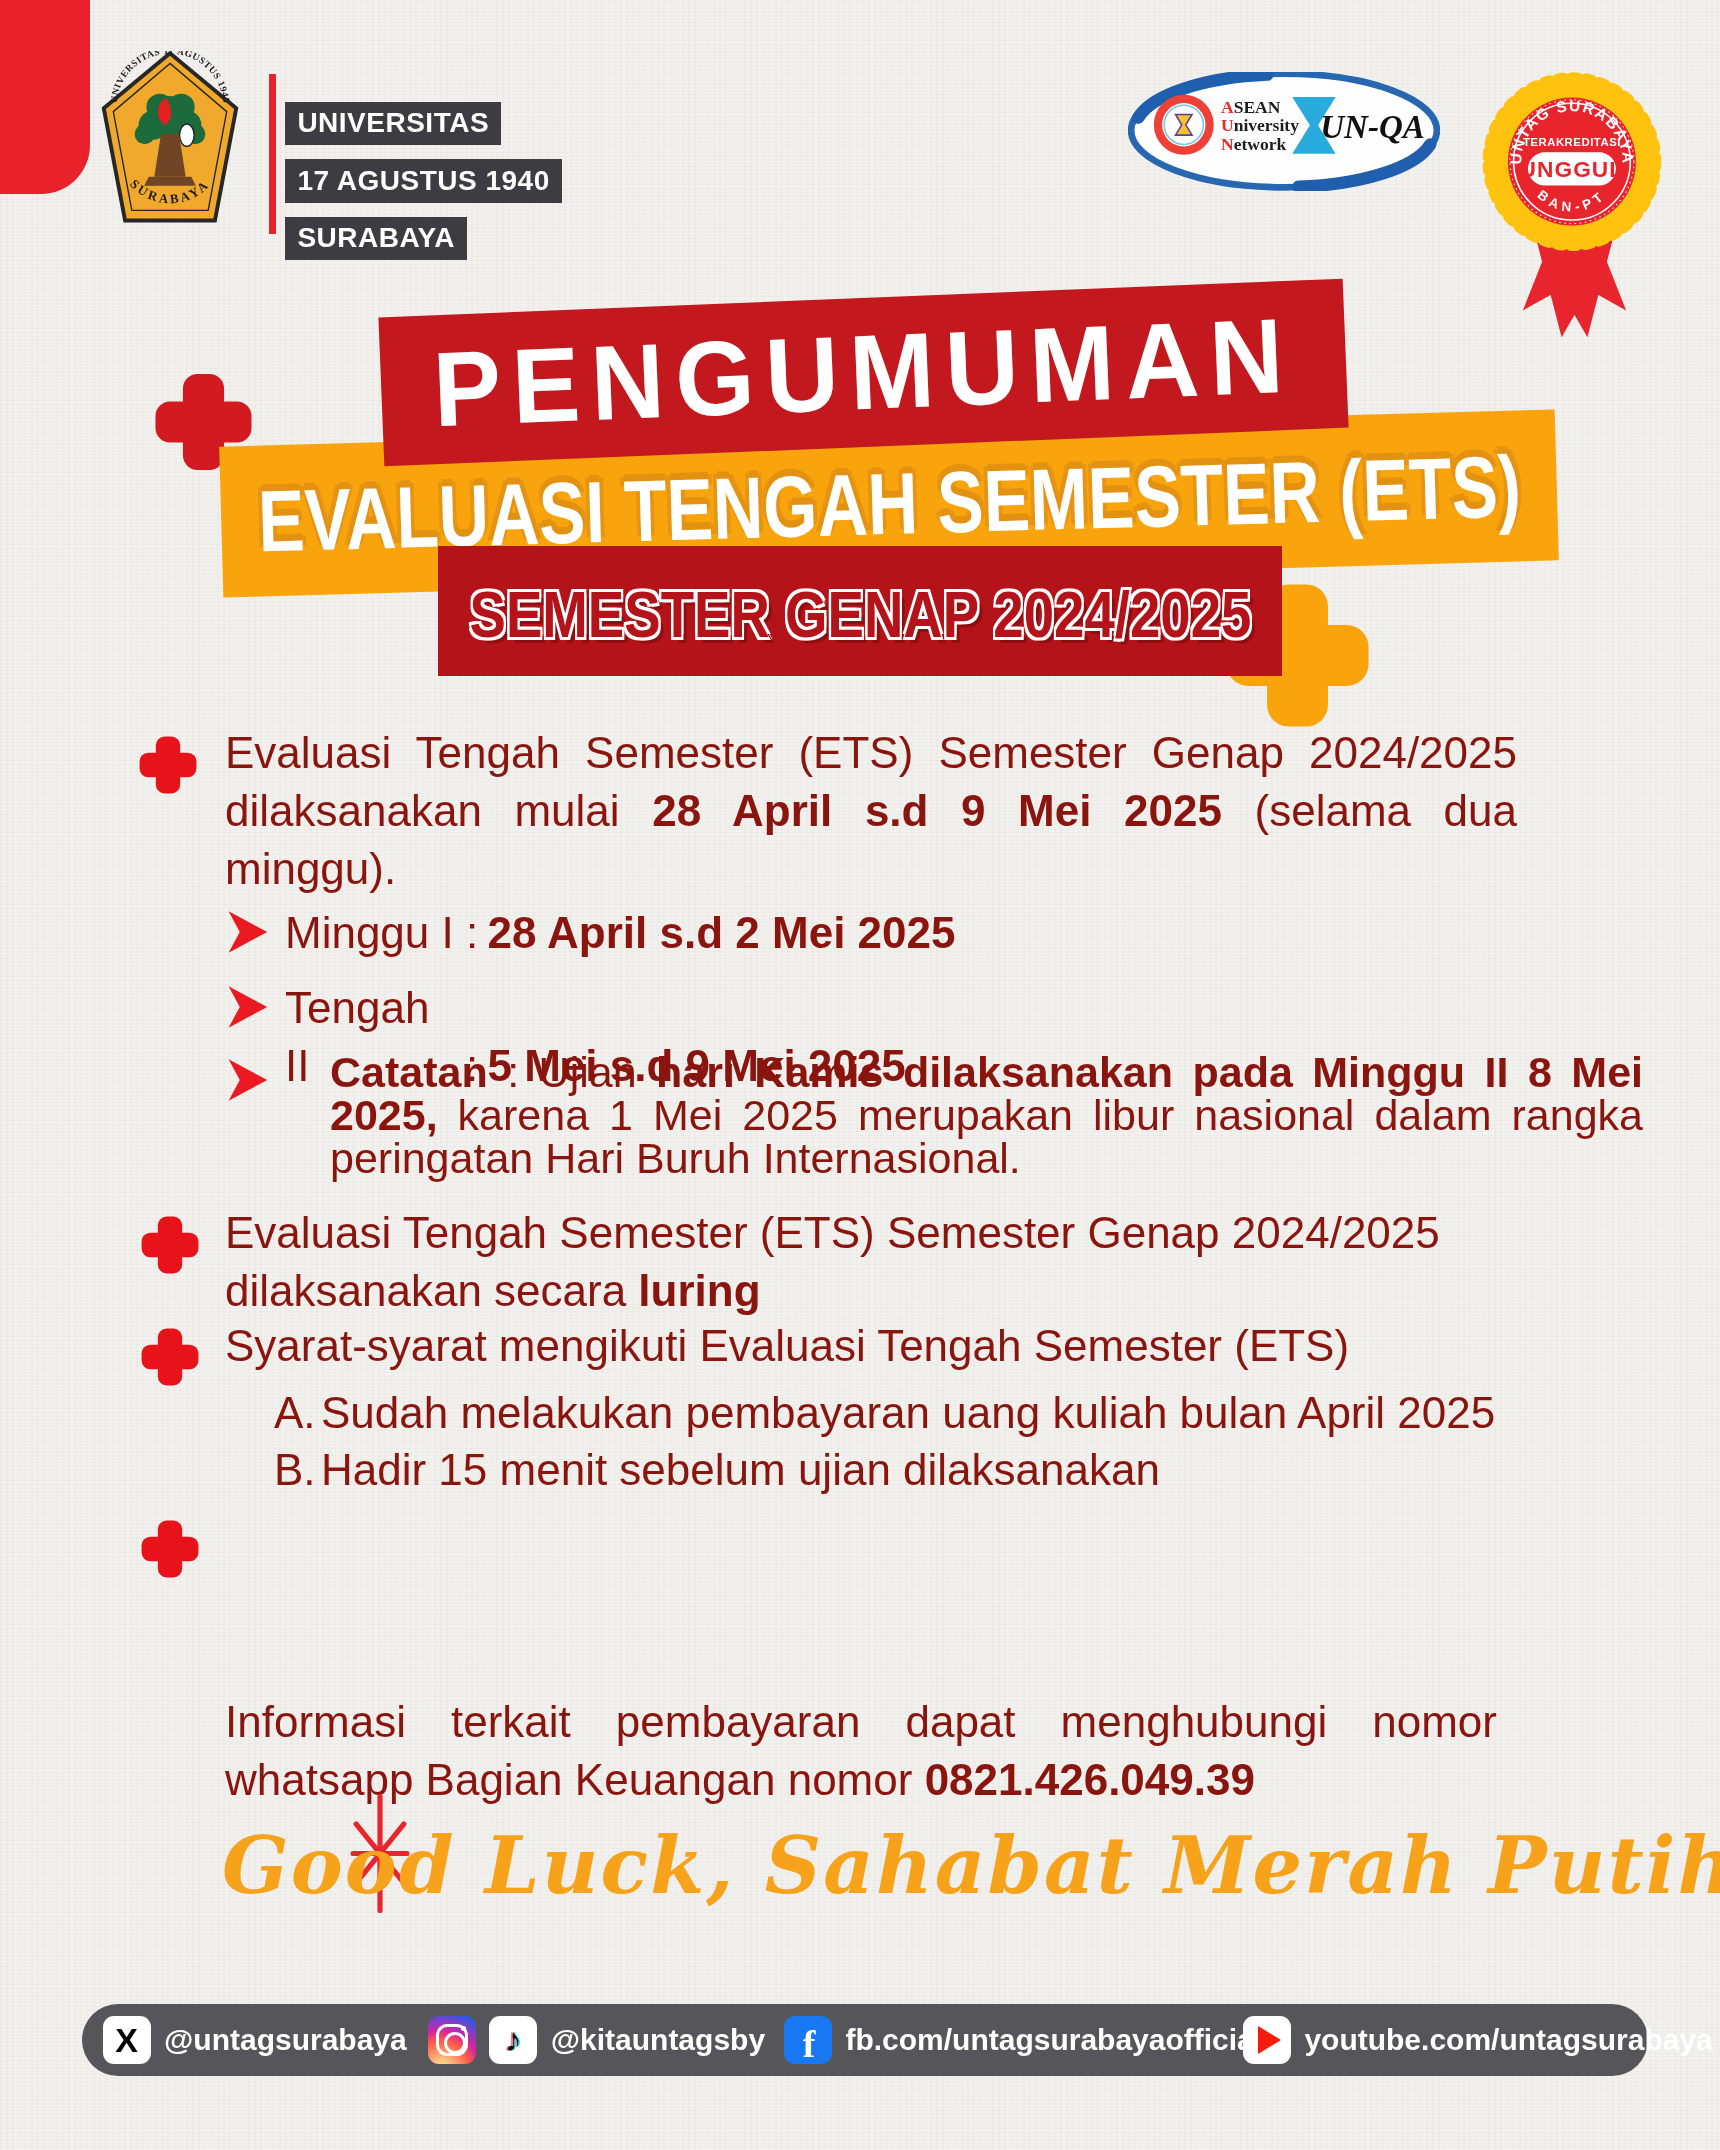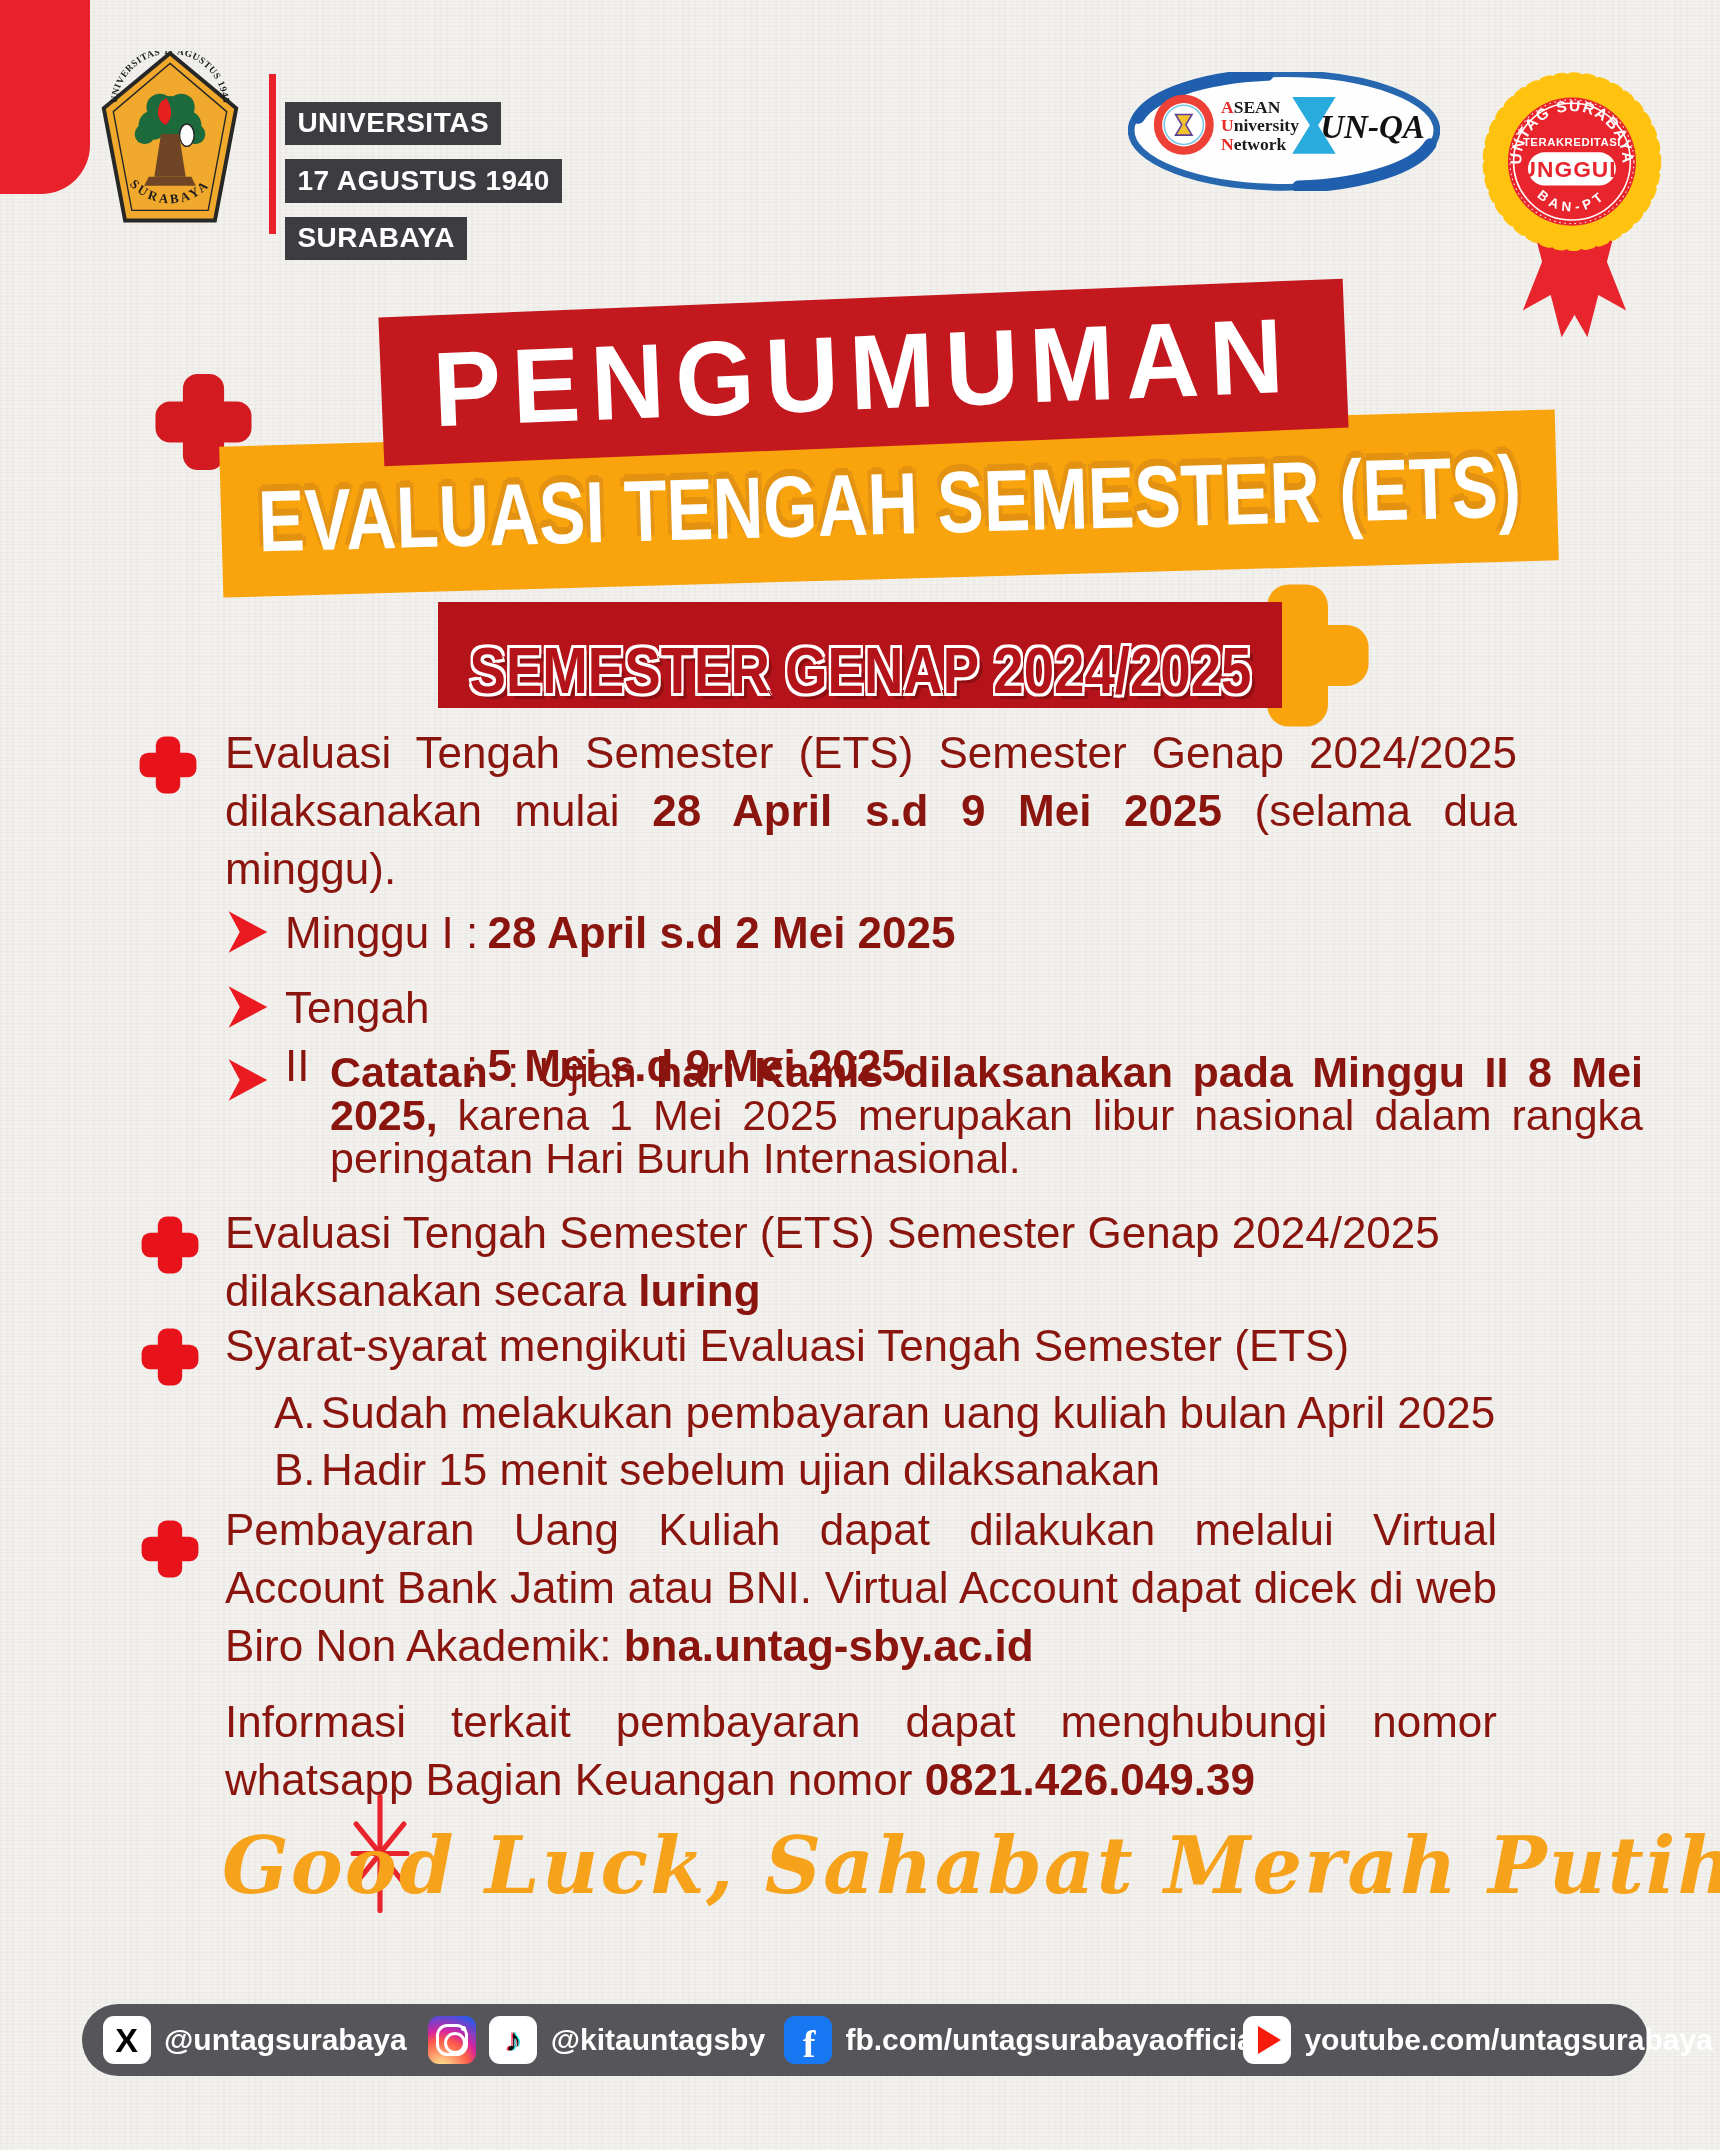--- a/index.html
+++ b/index.html
@@ -30,22 +30,22 @@
   
   .banner-main { left:381px; top:298px; width:965px; height:149px; background:#c4181f;
                  transform:rotate(-2.3deg); z-index:4; display:flex; align-items:center; justify-content:center; }
   .banner-main-text { color:#fff; font-weight:700; font-size:106px; letter-spacing:11.4px;
                       transform:scaleX(.96); white-space:nowrap; }
   .banner-subject { left:221px; top:428px; width:1336px; height:151px; background:#f9a40d;
                     transform:rotate(-1.6deg); z-index:3; display:flex; align-items:center; justify-content:center; }
   .banner-subject-text { color:#fff; font-weight:700; font-size:87px; white-space:nowrap;
                          transform:scaleX(.80);
                          text-shadow:0 -7.2px 0 #e29110, -4.7px -4.7px 0 #e59413, 4.7px -4.7px 0 #e59413; }
-  .banner-period { left:438px; top:602px; width:844px; height:106px; background:#b5131a;
-                   z-index:4; display:flex; align-items:flex-end; justify-content:center; }
+  .banner-period { left:438px; top:546px; width:844px; height:130px; background:#b5131a;
+                   z-index:4; display:flex; align-items:center; justify-content:center; }
   .banner-period-text { color:#b5131a; font-weight:700; font-size:65px; margin-top:7.2px;
                         white-space:nowrap; transform:scaleX(.84);
                         -webkit-text-stroke:4.7px #ffffff; paint-order:stroke fill;
                         text-shadow:-2.6px -2.6px 0 #fff, 2.6px -2.6px 0 #fff, -2.6px 2.6px 0 #fff, 2.6px 2.6px 0 #fff,
                                     6.2px 6.2px 0 #8e0e12; }
   .clover-decor { z-index:1; }
   .clover-decor.orange { z-index:3; }
 
   
   .bullet-icon { width:62px; height:58px; z-index:2; }
@@ -264,23 +264,20 @@
 
   <svg class="abs bullet-icon" style="left:139px; top:1520px;" viewBox="0 0 100 100">
     <g fill="#e8131a">
         <rect x="29" y="1" width="42" height="46" rx="15"></rect>
         <rect x="29" y="53" width="42" height="46" rx="15"></rect>
         <rect x="1" y="29" width="46" height="42" rx="15"></rect>
         <rect x="53" y="29" width="46" height="42" rx="15"></rect>
         <rect x="33" y="33" width="34" height="34"></rect>
       </g>
   </svg>
-  <div class="abs bt just" style="left:225px; top:1501px; width:1272px;">
-    <span>Pembayaran Uang Kuliah dapat dilakukan melalui  Virtual Account Bank Jatim atau BNI. Virtual Account dapat dicek di web Biro Non Akademik: </span><span class="bold">bna.untag-sby.ac.id</span>
-  </div>
   <div class="abs bt just" style="left:225px; top:1693px; width:1272px;">
     <span>Informasi terkait pembayaran dapat menghubungi nomor whatsapp Bagian Keuangan nomor </span><span class="bold">0821.426.049.39</span>
   </div>
 
   <svg class="abs closing-star" viewBox="0 0 120 230">
     <g stroke="#e8242c" stroke-width="10" stroke-linecap="round">
       <line x1="60" y1="5" x2="60" y2="225"></line>
       <line x1="14" y1="58" x2="106" y2="172"></line>
       <line x1="106" y1="58" x2="14" y2="172"></line>
       <line x1="8" y1="115" x2="112" y2="115"></line>

